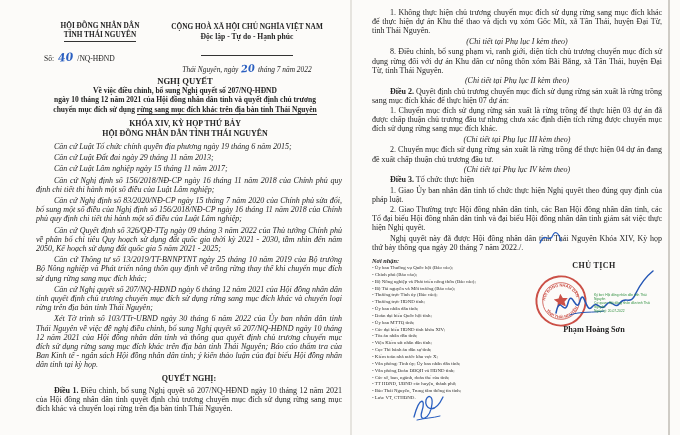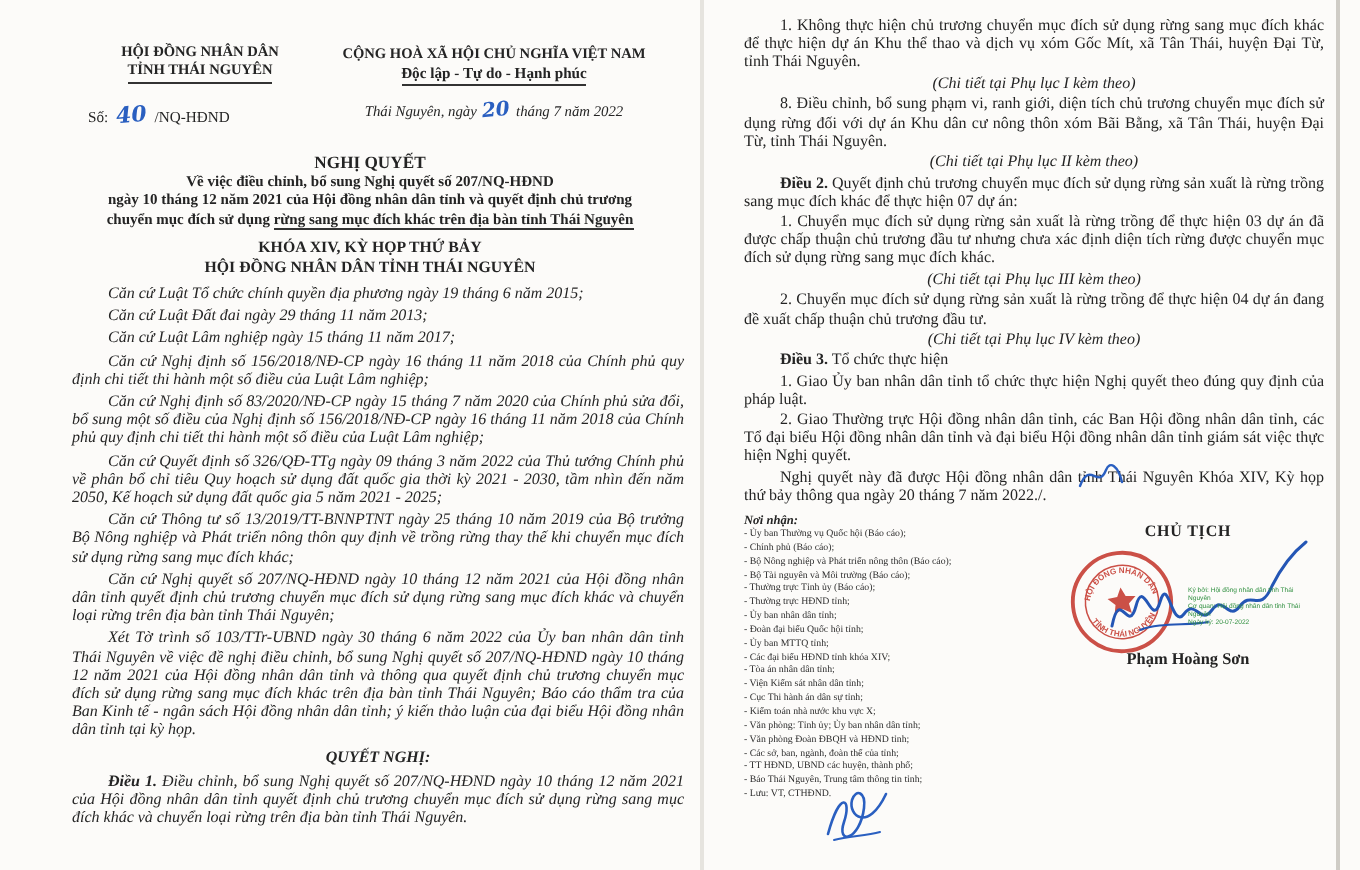--- a/index.html
+++ b/index.html
@@ -12,35 +12,35 @@
   .hdr-left{position:absolute;left:36px;top:22px;width:128px;text-align:center;
             font-weight:bold;font-size:7.3px;line-height:8.8px;}
   .hdr-left .ul{display:inline-block;border-bottom:0.9px solid #333;padding-bottom:1px;}
   .so-line{position:absolute;left:44px;top:51px;font-size:7.6px;}
   .hand{color:#2a5fc0;font-weight:bold;font-style:italic;font-size:11px;display:inline-block;
         transform:rotate(-5deg);font-family:"DejaVu Serif",serif;margin:0 2px;}
   .hand.small{font-size:10px;margin:0 1px;}
   .hdr-right{position:absolute;left:155px;top:22px;width:184px;text-align:center;}
   .nat1{font-size:7.3px;font-weight:bold;}
   .nat2{font-size:7.6px;font-weight:bold;margin-top:1px;}
-  .nat2 .ul{display:inline-block;border-bottom:0.9px solid #333;padding-bottom:1px;}
+  .nat2 .ul{display:inline-block;border-bottom:0.9px solid #333;padding-bottom:14px;}
   .date-line{font-style:italic;font-size:7.4px;margin-top:7px;}
 
   
   .title-block{position:absolute;left:28px;top:76px;width:314px;text-align:center;}
   .t-head{font-size:8.6px;font-weight:bold;margin-bottom:0;}
   .t-line{font-size:7.5px;font-weight:bold;line-height:9.4px;}
   .t-line .ul{border-bottom:0.8px solid #333;}
   .council{position:absolute;left:28px;top:119px;width:314px;text-align:center;
            font-weight:bold;font-size:7.9px;line-height:9.6px;}
 
   
   .left-body{position:absolute;left:36px;top:142px;width:306px;
              font-size:8px;line-height:9.2px;text-align:justify;}
-  .left-body p{margin:0 0 2px 0;text-indent:18px;font-style:italic;}
+  .left-body p{margin:0 0 2px 0;text-indent:18px;}
   .left-body p.cite{font-style:italic;}
   .resolve{text-align:center !important;font-weight:bold;font-size:8px;
            text-indent:0 !important;margin:4px 0 3px 0 !important;}
   .blead{font-weight:bold;}
 
   .right-body{position:absolute;left:372px;top:8px;width:290px;
               font-size:8px;line-height:9.2px;text-align:justify;}
   .right-body p{margin:0 0 1px 0;text-indent:18px;}
   .right-body p.note{text-align:center;font-style:italic;text-indent:0;margin:1px 0 1.5px 0;}
 
@@ -100,21 +100,21 @@
 </div>
 
 <div class="left-body">
   <p class="cite">Căn cứ Luật Tổ chức chính quyền địa phương ngày 19 tháng 6 năm 2015;</p>
   <p class="cite">Căn cứ Luật Đất đai ngày 29 tháng 11 năm 2013;</p>
   <p class="cite">Căn cứ Luật Lâm nghiệp ngày 15 tháng 11 năm 2017;</p>
   <p class="cite">Căn cứ Nghị định số 156/2018/NĐ-CP ngày 16 tháng 11 năm 2018 của Chính phủ quy định chi tiết thi hành một số điều của Luật Lâm nghiệp;</p>
   <p class="cite">Căn cứ Nghị định số 83/2020/NĐ-CP ngày 15 tháng 7 năm 2020 của Chính phủ sửa đổi, bổ sung một số điều của Nghị định số 156/2018/NĐ-CP ngày 16 tháng 11 năm 2018 của Chính phủ quy định chi tiết thi hành một số điều của Luật Lâm nghiệp;</p>
   <p class="cite">Căn cứ Quyết định số 326/QĐ-TTg ngày 09 tháng 3 năm 2022 của Thủ tướng Chính phủ về phân bổ chỉ tiêu Quy hoạch sử dụng đất quốc gia thời kỳ 2021 - 2030, tầm nhìn đến năm 2050, Kế hoạch sử dụng đất quốc gia 5 năm 2021 - 2025;</p>
   <p class="cite">Căn cứ Thông tư số 13/2019/TT-BNNPTNT ngày 25 tháng 10 năm 2019 của Bộ trưởng Bộ Nông nghiệp và Phát triển nông thôn quy định về trồng rừng thay thế khi chuyển mục đích sử dụng rừng sang mục đích khác;</p>
-  <p class="cite">Căn cứ Nghị quyết số 207/NQ-HĐND ngày 10 tháng 12 năm 2021 của Hội đồng nhân dân tỉnh quyết định chủ trương chuyển mục đích sử dụng rừng sang mục đích khác và chuyển loại rừng trên địa bàn tỉnh Thái Nguyên;</p>
+  <p class="cite">Căn cứ Nghị quyết số 207/NQ-HĐND ngày 6 tháng 12 năm 2021 của Hội đồng nhân dân tỉnh quyết định chủ trương chuyển mục đích sử dụng rừng sang mục đích khác và chuyển loại rừng trên địa bàn tỉnh Thái Nguyên;</p>
   <p class="cite">Xét Tờ trình số 103/TTr-UBND ngày 30 tháng 6 năm 2022 của Ủy ban nhân dân tỉnh Thái Nguyên về việc đề nghị điều chỉnh, bổ sung Nghị quyết số 207/NQ-HĐND ngày 10 tháng 12 năm 2021 của Hội đồng nhân dân tỉnh và thông qua quyết định chủ trương chuyển mục đích sử dụng rừng sang mục đích khác trên địa bàn tỉnh Thái Nguyên; Báo cáo thẩm tra của Ban Kinh tế - ngân sách Hội đồng nhân dân tỉnh; ý kiến thảo luận của đại biểu Hội đồng nhân dân tỉnh tại kỳ họp.</p>
   <p class="resolve">QUYẾT NGHỊ:</p>
   <p><span class="blead">Điều 1.</span><span> Điều chỉnh, bổ sung Nghị quyết số 207/NQ-HĐND ngày 10 tháng 12 năm 2021 của Hội đồng nhân dân tỉnh quyết định chủ trương chuyển mục đích sử dụng rừng sang mục đích khác và chuyển loại rừng trên địa bàn tỉnh Thái Nguyên.</span></p>
 </div>
 
 <div class="right-body">
   <p>1. Không thực hiện chủ trương chuyển mục đích sử dụng rừng sang mục đích khác để thực hiện dự án Khu thể thao và dịch vụ xóm Gốc Mít, xã Tân Thái, huyện Đại Từ, tỉnh Thái Nguyên.</p>
   <p class="note">(Chi tiết tại Phụ lục I kèm theo)</p>
   <p>8. Điều chỉnh, bổ sung phạm vi, ranh giới, diện tích chủ trương chuyển mục đích sử dụng rừng đối với dự án Khu dân cư nông thôn xóm Bãi Bằng, xã Tân Thái, huyện Đại Từ, tỉnh Thái Nguyên.</p>
   <p class="note">(Chi tiết tại Phụ lục II kèm theo)</p>

